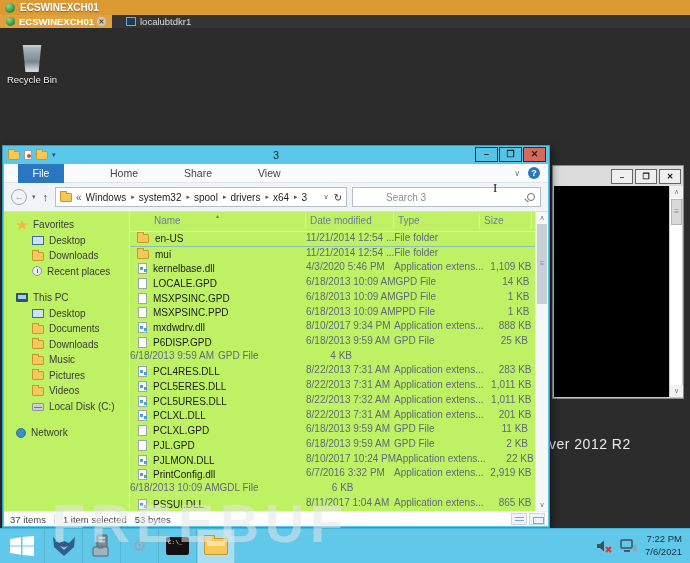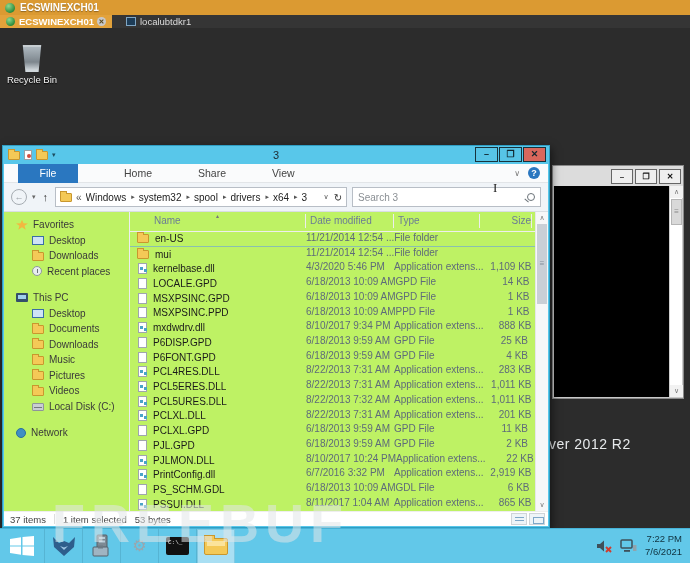--- a/index.html
+++ b/index.html
@@ -43,41 +43,41 @@
   .mini-folder::before { content:""; position:absolute; left:-1px; top:-3px; width:5px; height:2px; background:#F4C957; border:1px solid #C9972E; border-bottom:none; }
   .mini-page { width:8px; height:10px; background:#fff; border:1px solid #9aa1a8; position:relative; }
   .mini-page::after { content:""; position:absolute; right:0; bottom:1px; width:4px; height:4px; background:#d24b3e; border-radius:50%; }
   .qat-drop { font-size:7px; color:#1c4c5e; }
   .ex-title { position:absolute; left:0; right:0; text-align:center; font-size:11px; color:#1d2a30; }
   .ex-controls { position:absolute; right:3px; top:1px; display:flex; gap:1px; z-index:3; }
   .exbtn { width:23px; height:15px; border:1px solid #17323c; background:#57C4E6; color:#10262e; font-size:9px; font-weight:bold; text-align:center; line-height:13px; }
   .exbtn.close { background:#D9675C; }
 
   .ex-ribbonrow { height:19px; background:#FAFBFC; border-bottom:1px solid #E2E5E8; margin:0 1px; display:flex; align-items:center; position:relative; }
-  .rtab-file { width:60px; height:19px; background:#2A77C0; color:#fff; font-size:10.5px; text-align:center; line-height:19px; margin-left:14px; }
+  .rtab-file { width:46px; height:19px; background:#2A77C0; color:#fff; font-size:10.5px; text-align:center; line-height:19px; margin-left:14px; }
   .rtab { font-size:10.5px; color:#444; margin-left:30px;padding-left:16px; }
   .ribbon-right { position:absolute; right:8px; display:flex; align-items:center; gap:8px; }
   .rib-chev { font-size:8px; color:#777; }
   .help-circle { width:12px; height:12px; border-radius:50%; background:#2A77C0; color:#fff; font-size:9px; font-weight:bold; text-align:center; line-height:12px; }
 
   .ex-addressrow { height:29px; background:#F0F4F8; border-bottom:1px solid #D9DEE3; margin:0 1px; display:flex; align-items:center; padding:0 7px; gap:5px; }
   .nav-back { width:16px; height:16px; border-radius:50%; border:1px solid #A7ADB3; color:#9aa0a6; font-size:9px; text-align:center; line-height:14px; flex:0 0 auto; }
   .nav-drop { font-size:7px; color:#666; }
   .nav-up { font-size:11px; color:#333; margin:0 2px; }
   .addr-box { flex:0 0 292px; height:20px; background:#fff; border:1px solid #B8BEC6; display:flex; align-items:center; padding:0 4px; gap:4px; overflow:hidden; }
   .crumbs { display:flex; align-items:center; gap:4px; white-space:nowrap; font-size:10px; color:#222; flex:1 1 auto; overflow:hidden; }
   .crumb { display:flex; align-items:center; gap:5px; }
   .crumb-sep { font-size:7px; color:#555; }
   .crumb:last-child .crumb-sep { display:none; }
   .addr-home { font-size:10px; color:#555; }
   .addr-right { margin-left:auto; display:flex; align-items:center; gap:5px; }
   .addr-chev { font-size:7px; color:#555; }
   .addr-refresh { font-size:10px; color:#333; }
   .search-box { flex:1 1 auto; height:20px; background:#fff; border:1px solid #B8BEC6; display:flex; align-items:center; padding:0 5px; }
-  .search-box input { border:none; outline:none; flex:1; font-size:10px; font-family:"Liberation Sans",sans-serif; color:#444; background:transparent; }
+  .search-box input { border:none; outline:none; flex:1; font-size:10px; font-family:"Liberation Sans",sans-serif; color:#444; background:transparent;margin-left:28px; }
   .search-box input::placeholder { color:#8a8f94; }
   .mag { width:8px; height:8px; border:1.4px solid #6b7379; border-radius:50%; position:relative; flex:0 0 auto; }
   .mag::after { content:""; position:absolute; left:-4px; top:6px; width:5px; height:1.4px; background:#6b7379; transform:rotate(40deg); }
 
   .ex-main { position:absolute; left:1px; right:1px; top:66px; bottom:16px; background:#bef264; display:flex; }
   .navpane { flex:0 0 126px; border-right:1px solid #EDEEF0; padding-top:5px; overflow:hidden; }
   .nav-item { display:flex; align-items:center; height:15.5px; font-size:10px; color:#3a3a3a; padding-left:12px; }
   .nav-item.lvl1 { padding-left:28px; }
   .nav-item.gap { margin-top:11px; }
   .nicon { width:12px; height:10px; margin-right:5px; flex:0 0 auto; position:relative; }
@@ -92,21 +92,21 @@
   .ic-disk { background:#c9ced2; border:1px solid #8f959a; height:8px; margin-top:1px; border-radius:1px; }
   .ic-disk::after { content:""; position:absolute; left:1px; top:3px; right:1px; height:1px; background:#74797e; }
   .ic-net { background:#3f8fc4; border-radius:50%; width:10px; height:10px; border:1px solid #2a6f9e; }
 
   .filearea { flex:1 1 auto; display:flex; flex-direction:column; overflow:hidden; position:relative; }
   .col-headers { height:20px; display:flex; align-items:center; font-size:10px; color:#6b7c95; border-bottom:1px solid #eee; position:relative; }
   .ch { padding-left:4px; border-right:1px solid #ededed; height:14px; line-height:14px; }
   .ch-name { flex:0 0 176px; padding-left:24px; }
   .ch-date { flex:0 0 88px; }
   .ch-type { flex:0 0 86px; }
-  .ch-size { flex:0 0 52px; text-align:right; }
+  .ch-size { flex:0 0 52px; text-align:left; }
   .sort-tri { position:absolute; left:86px; top:0px; font-size:6px; color:#777; }
   .rows { flex:1 1 auto; overflow:hidden; }
   .frow { display:flex; height:14.72px; font-size:10px; }
   .frow.marked { border-bottom:1px solid rgba(110,165,215,.65); }
   .fc-name { flex:0 0 176px; display:flex; align-items:center; padding-left:7px; color:#1b1b1b; overflow:hidden; white-space:nowrap; }
   .fc-date { flex:0 0 88px; color:#5E6B7A; white-space:nowrap; }
   .fc-type { flex:0 0 86px; color:#5E6B7A; white-space:nowrap; }
   .fc-size { flex:0 0 52px; color:#5E6B7A; text-align:right; padding-right:4px; white-space:nowrap; }
   .ficon { width:12px; height:10px; margin-right:6px; flex:0 0 auto; position:relative; }
   .f-folder { background:#F4C957; border:1px solid #C9972E; border-radius:1px; height:9px; }
@@ -416,24 +416,20 @@
             <span class="fc-name">
               <span class="ficon f-file"></span>
               <span>P6DISP.GPD</span>
             </span>
             <span class="fc-date">6/18/2013 9:59 AM</span>
             <span class="fc-type">GPD File</span>
             <span class="fc-size">25 KB</span>
           </div>
 
           <div class="frow">
-            <span class="fc-name">
-              <span class="ficon f-file"></span>
-              <span>P6FONT.GPD</span>
-            </span>
             <span class="fc-date">6/18/2013 9:59 AM</span>
             <span class="fc-type">GPD File</span>
             <span class="fc-size">4 KB</span>
           </div>
 
           <div class="frow">
             <span class="fc-name">
               <span class="ficon f-dll"></span>
               <span>PCL4RES.DLL</span>
             </span>
@@ -506,24 +502,20 @@
             <span class="fc-name">
               <span class="ficon f-dll"></span>
               <span>PrintConfig.dll</span>
             </span>
             <span class="fc-date">6/7/2016 3:32 PM</span>
             <span class="fc-type">Application extens...</span>
             <span class="fc-size">2,919 KB</span>
           </div>
 
           <div class="frow">
-            <span class="fc-name">
-              <span class="ficon f-file"></span>
-              <span>PS_SCHM.GDL</span>
-            </span>
             <span class="fc-date">6/18/2013 10:09 AM</span>
             <span class="fc-type">GDL File</span>
             <span class="fc-size">6 KB</span>
           </div>
 
           <div class="frow">
             <span class="fc-name">
               <span class="ficon f-dll"></span>
               <span>PSSUI.DLL</span>
             </span>

